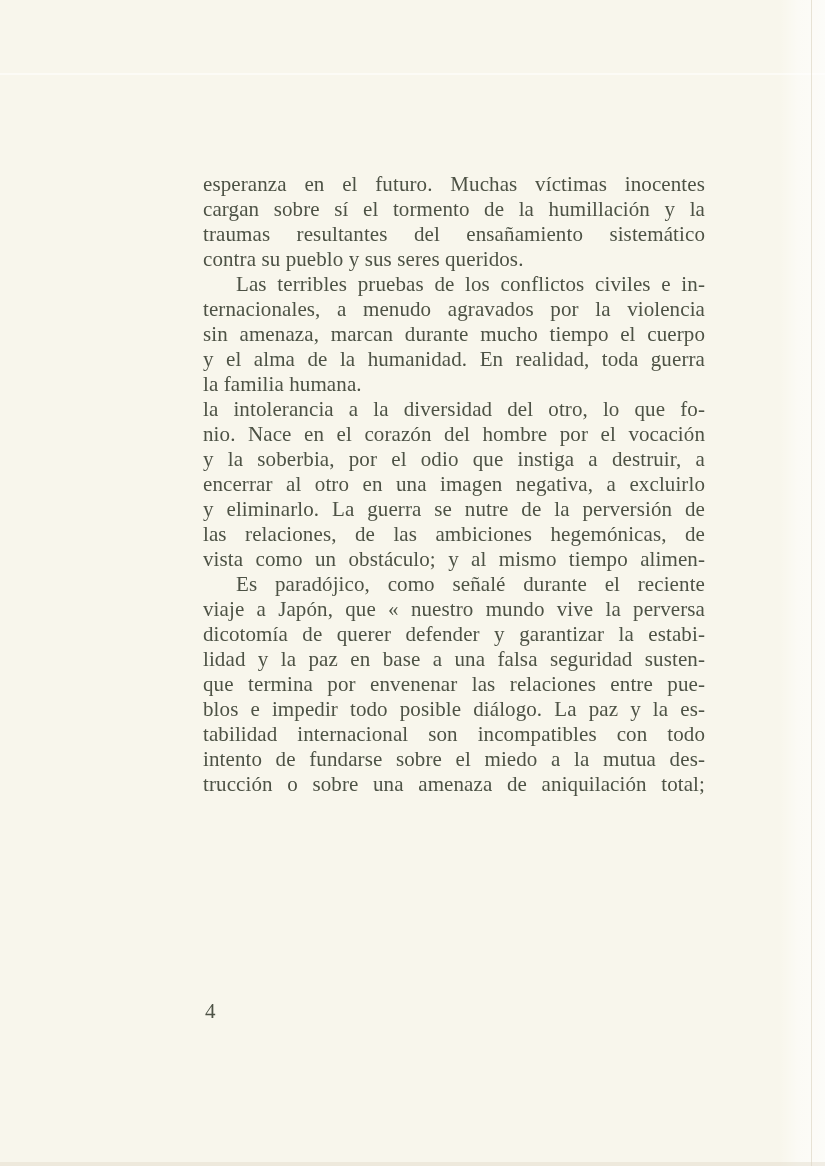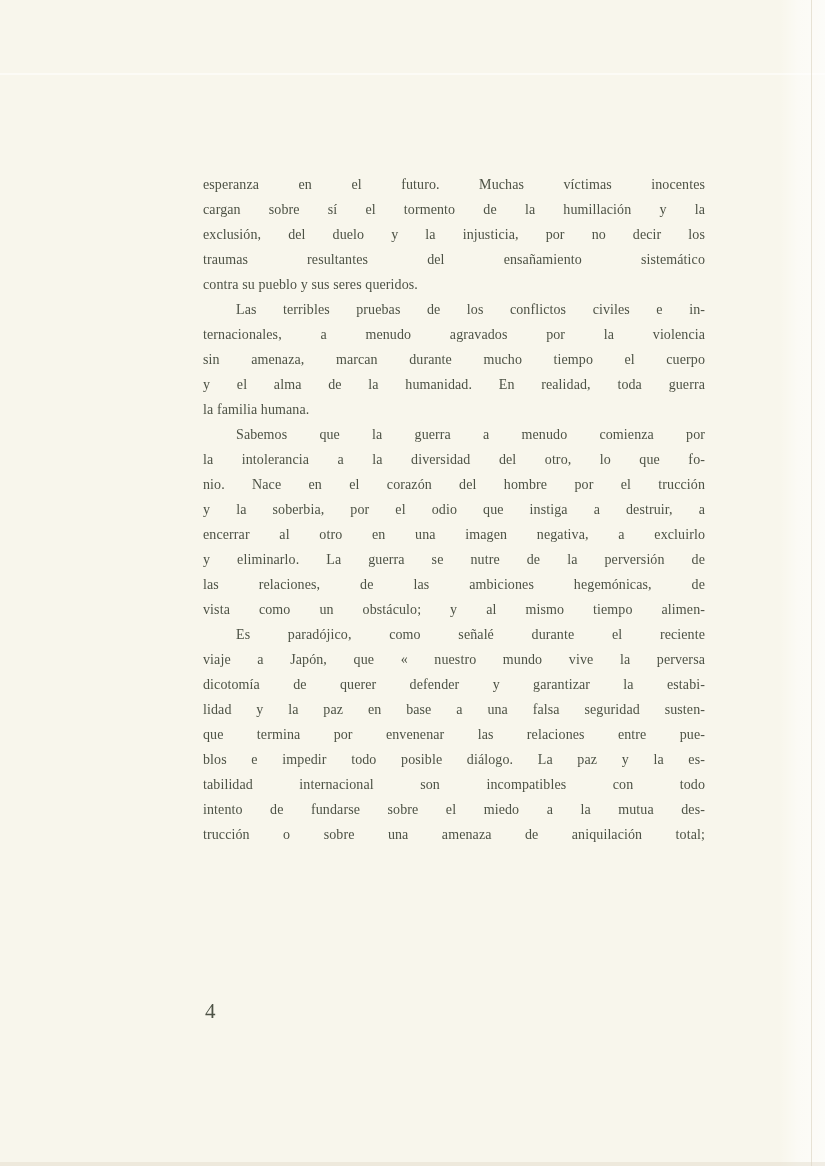--- a/index.html
+++ b/index.html
@@ -25,21 +25,21 @@
   .crease-line{
     position:absolute;top:0;left:811px;width:1px;height:100%;
     background:rgba(213,206,186,0.55);
   }
   .bottom-edge{
     position:absolute;bottom:0;left:0;width:100%;height:4px;
     background:rgba(222,216,198,0.4);
   }
   .text-block{
     position:absolute;left:203px;top:172px;width:502px;
-    color:var(--ink);font-size:14px;line-height:25px;
+    color:var(--ink);font-size:21px;line-height:25px;
     letter-spacing:0.1px;
   }
   .para{margin:0;padding:0;}
   .line{
     text-align:justify;
     text-align-last:justify;
   }
   .line.para-end{text-align-last:left;}
   .line.indent{text-indent:33px;}
   .page-number{
@@ -53,35 +53,33 @@
 <div class="scan-page">
   <div class="scan-line-top"></div>
   <div class="edge-strip"></div>
   <div class="crease-line"></div>
   <div class="bottom-edge"></div>
 
   <div class="text-block" id="text-block">
       <div class="para">
         <div class="line">esperanza en el futuro. Muchas víctimas inocentes</div>
         <div class="line">cargan sobre sí el tormento de la humillación y la</div>
-        <div class="line">exclusión, del duelo y la injusticia, por no decir los</div>
         <div class="line">traumas resultantes del ensañamiento sistemático</div>
         <div class="line para-end">contra su pueblo y sus seres queridos.</div>
       </div>
       <div class="para">
         <div class="line indent">Las terribles pruebas de los conflictos civiles e in-</div>
         <div class="line">ternacionales, a menudo agravados por la violencia</div>
         <div class="line">sin amenaza, marcan durante mucho tiempo el cuerpo</div>
         <div class="line">y el alma de la humanidad. En realidad, toda guerra</div>
         <div class="line para-end">la familia humana.</div>
       </div>
       <div class="para">
-        <div class="line indent">Sabemos que la guerra a menudo comienza por</div>
         <div class="line">la intolerancia a la diversidad del otro, lo que fo-</div>
-        <div class="line">nio. Nace en el corazón del hombre por el trucción</div>
+        <div class="line">nio. Nace en el corazón del hombre por el vocación</div>
         <div class="line">y la soberbia, por el odio que instiga a destruir, a</div>
         <div class="line">encerrar al otro en una imagen negativa, a excluirlo</div>
         <div class="line">y eliminarlo. La guerra se nutre de la perversión de</div>
         <div class="line">las relaciones, de las ambiciones hegemónicas, de</div>
         <div class="line">vista como un obstáculo; y al mismo tiempo alimen-</div>
       </div>
       <div class="para">
         <div class="line indent">Es paradójico, como señalé durante el reciente</div>
         <div class="line">viaje a Japón, que « nuestro mundo vive la perversa</div>
         <div class="line">dicotomía de querer defender y garantizar la estabi-</div>

